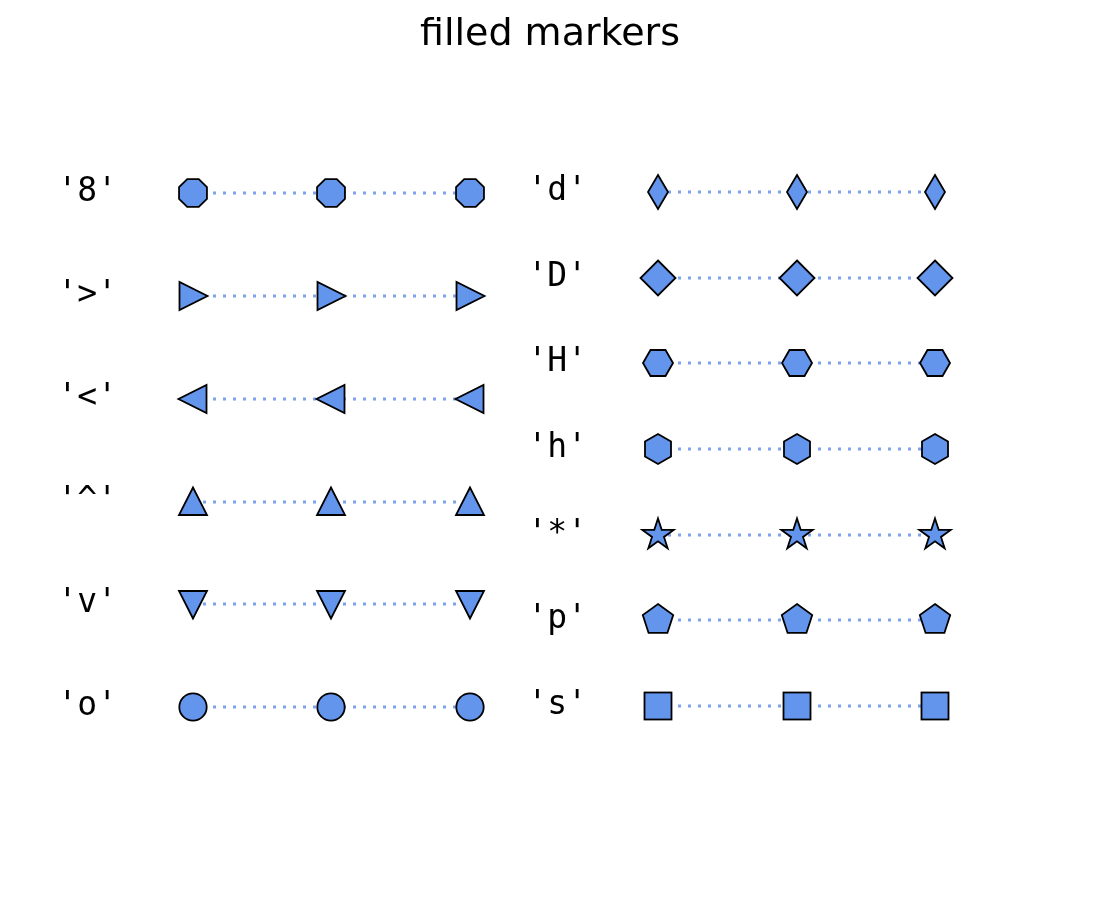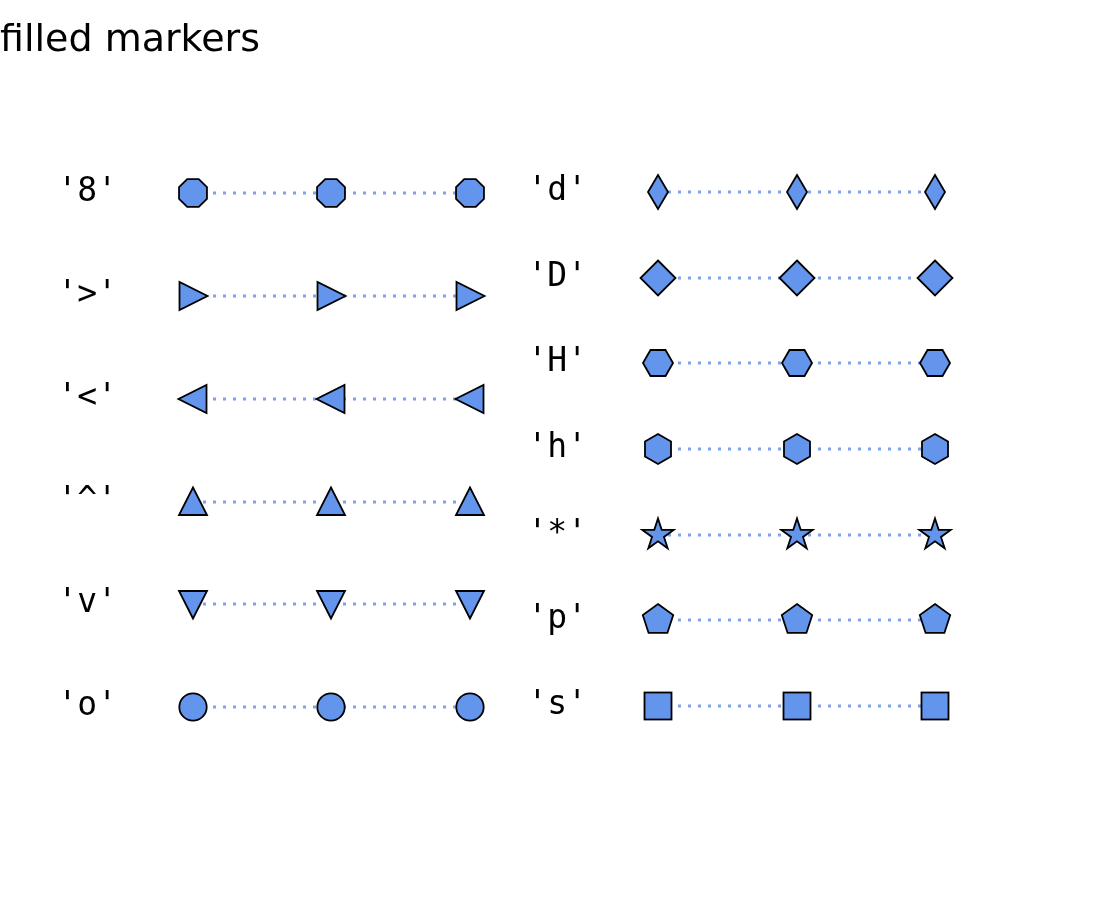--- a/index.html
+++ b/index.html
@@ -12,24 +12,24 @@
   html,body{margin:0;padding:0;background:#e8e8e8;}
   #figure{
     position:relative;
     width:1100px;height:900px;
     background:var(--bg);
     overflow:hidden;
     font-family:"DejaVu Sans", sans-serif;
   }
   #figure-title{
     position:absolute;
-    top:16px;left:0;
+    top:10px;left:0;
     width:1100px;
     margin:0;
-    text-align:left;
+    text-align:center;
     font-size:38px;
     font-weight:normal;
     color:var(--text-color);
     font-family:"DejaVu Sans", sans-serif;
   }
   #chart-svg{
     position:absolute;
     top:0;left:0;
   }
   .marker{

